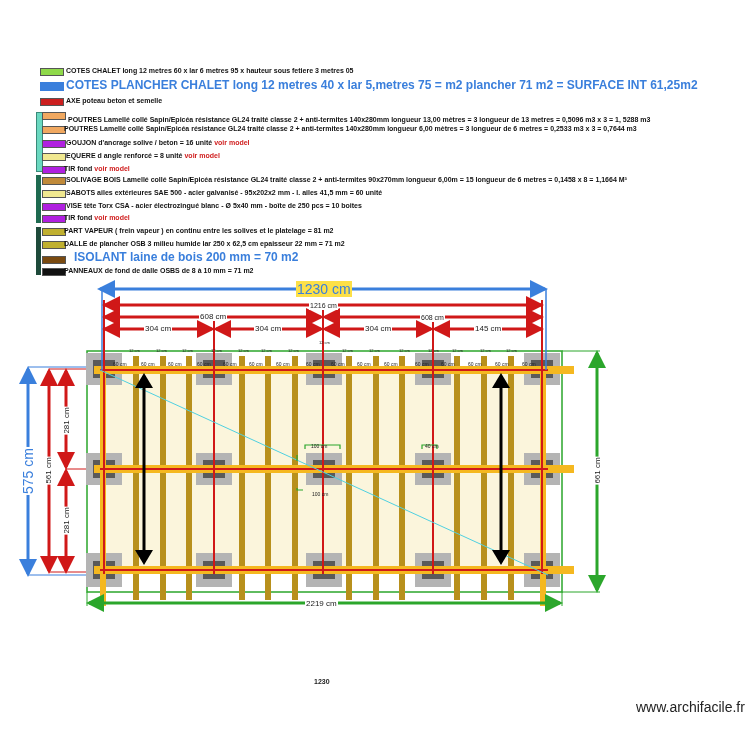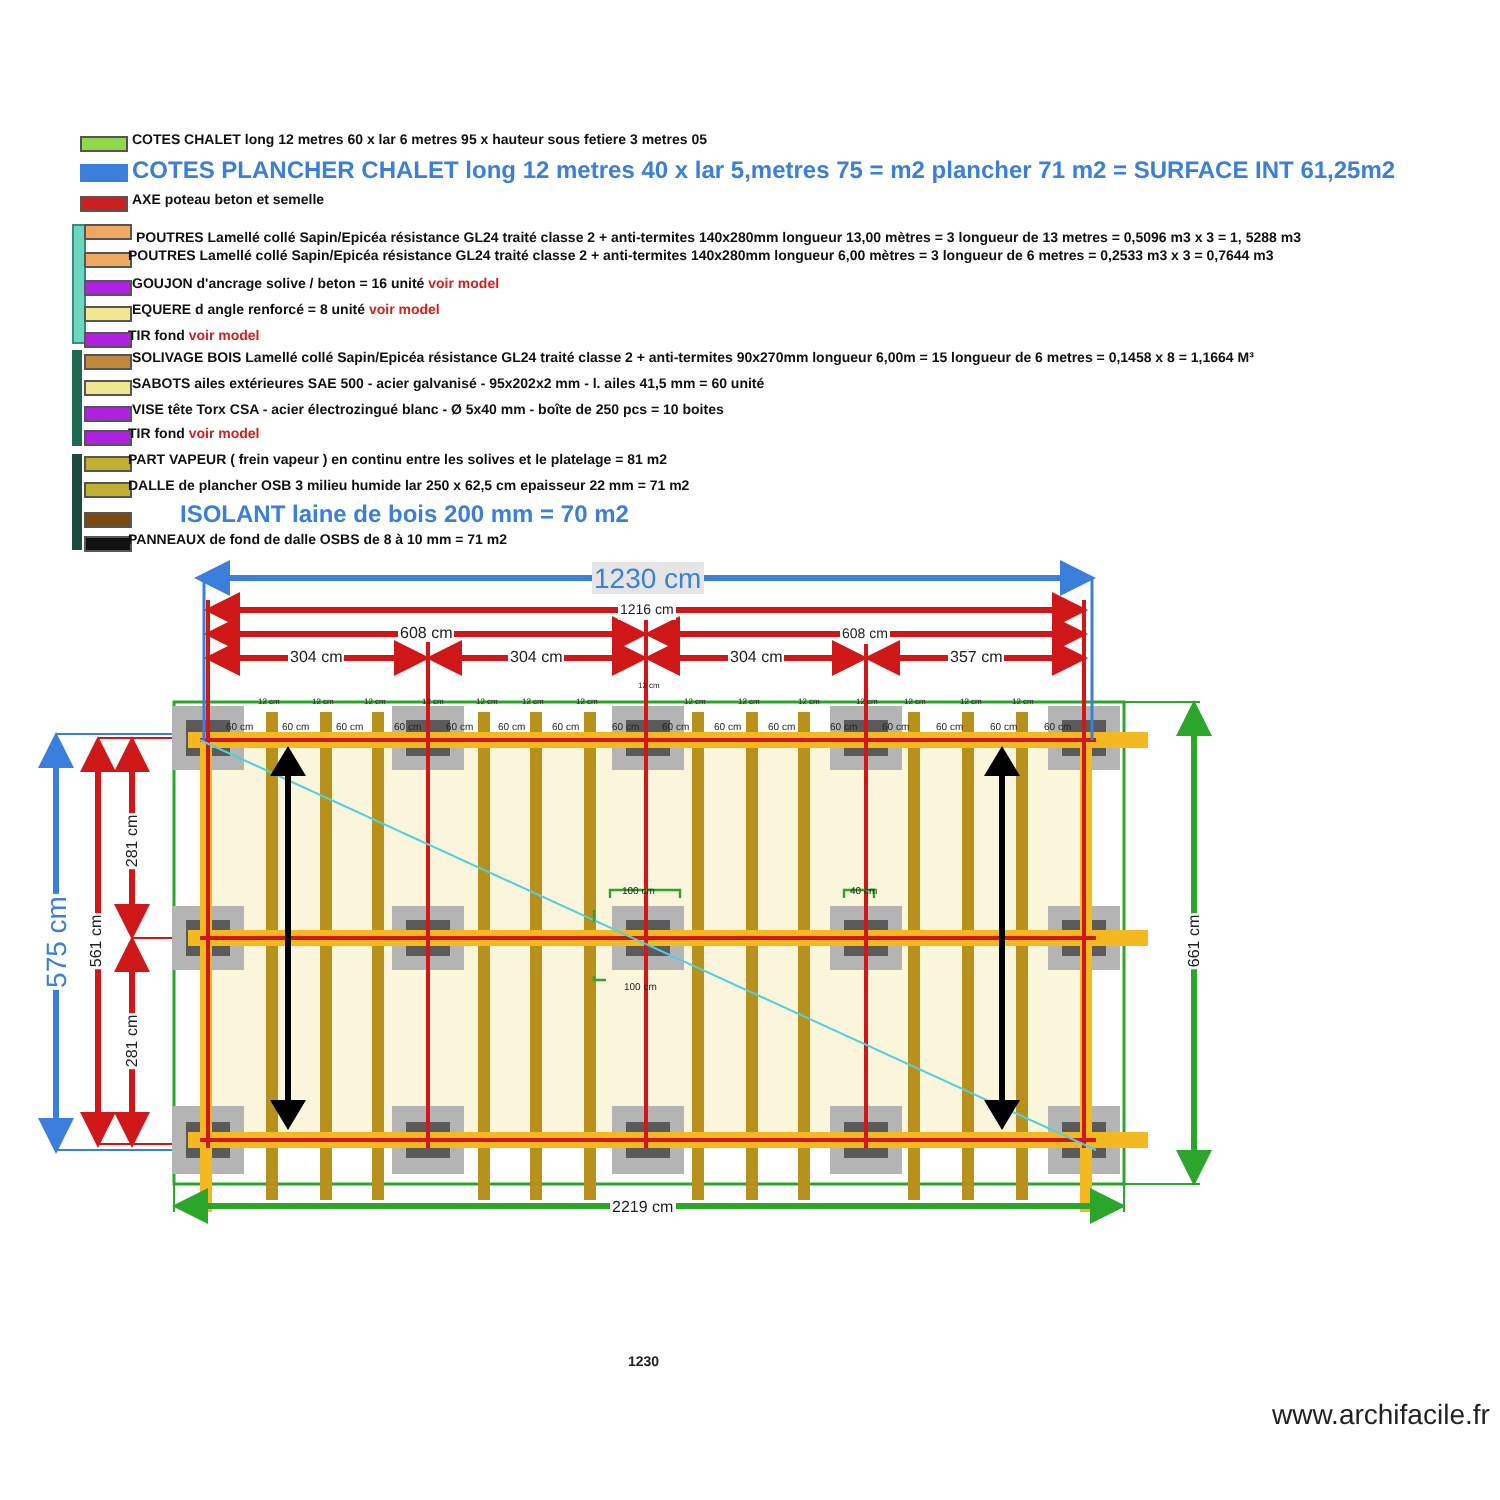--- a/index.html
+++ b/index.html
@@ -7,21 +7,21 @@
   .legend{position:absolute;left:0;top:0;width:750px;height:280px;}
   .lg-row{position:absolute;left:0;height:12px;white-space:nowrap;}
   .lg-swatch{position:absolute;top:2px;width:22px;height:6px;border:1px solid #555;}
   .lg-text{position:absolute;top:0;font-size:7px;color:#111;font-weight:bold;line-height:10px;}
   .lg-text .red{color:#d02020;}
   .lg-big{font-size:12px;color:#3a7fdc;line-height:14px;font-weight:bold;}
   .lg-mid{font-size:12px;color:#3a7fdc;line-height:14px;font-weight:bold;}
   .group-bar{position:absolute;width:5px;}
   .plan{position:absolute;left:0;top:0;width:750px;height:750px;}
   .dim-label{position:absolute;font-size:8px;color:#222;background:#fff;padding:0 1px;line-height:9px;white-space:nowrap;}
-  .dim-big{font-size:14px;color:#3a7fdc;background:#e5e5e5;line-height:16px;}
+  .dim-big{font-size:14px;color:#3a7fdc;background:#fde047;line-height:16px;}
   .vlabel{position:absolute;transform:rotate(-90deg);transform-origin:center;white-space:nowrap;background:#fff;}
   .footer-num{position:absolute;left:314px;top:678px;font-size:7px;color:#222;font-weight:bold;}
   .watermark{position:absolute;left:636px;top:699px;font-size:14px;color:#222;}
 </style>
 </head>
 <body>
 
 <div class="legend">
 
   <div class="group-bar" style="left:36px;top:112px;height:58px;background:#6ad8c0;border:1px solid #3a8a7a;"></div>
@@ -79,21 +79,21 @@
   <div class="lg-row" style="top:226px;">
     <span class="lg-swatch" style="left:42px;background:#c0b030;"></span>
     <span class="lg-text" style="left:64px;">PART VAPEUR (  frein vapeur  ) en continu entre les solives et le platelage  = 81 m2</span>
   </div>
   <div class="lg-row" style="top:239px;">
     <span class="lg-swatch" style="left:42px;background:#c0b030;"></span>
     <span class="lg-text" style="left:64px;">DALLE de plancher OSB 3 milieu humide    lar 250 x 62,5 cm epaisseur  22  mm  = 71 m2</span>
   </div>
   <div class="lg-row" style="top:250px;height:16px;">
     <span class="lg-swatch" style="left:42px;top:6px;background:#7a4a10;"></span>
-    <span class="lg-text lg-mid" style="left:72px;padding-left:18px;">ISOLANT  laine de bois   200 mm   = 70 m2</span>
+    <span class="lg-text lg-mid" style="left:56px;padding-left:18px;">ISOLANT  laine de bois   200 mm   = 70 m2</span>
   </div>
   <div class="lg-row" style="top:266px;">
     <span class="lg-swatch" style="left:42px;background:#111;"></span>
     <span class="lg-text" style="left:64px;">PANNEAUX  de fond de dalle  OSBS de 8 à 10 mm  = 71 m2</span>
   </div>
 </div>
 
 <svg class="plan" width="750" height="750" viewBox="0 0 750 750" xmlns="http://www.w3.org/2000/svg">
   <defs>
     <marker id="arRed" markerWidth="6" markerHeight="6" refX="5" refY="3" orient="auto">
@@ -238,21 +238,21 @@
   <line x1="562" y1="592" x2="562" y2="606" stroke="#2ba62b" stroke-width="1"></line>
 </svg>
 
 <span class="dim-label dim-big" style="left:296px;top:281px;">1230 cm</span>
 <span class="dim-label" style="left:309px;top:301px;font-size:7px;">1216 cm</span>
 <span class="dim-label" style="left:199px;top:312px;">608 cm</span>
 <span class="dim-label" style="left:420px;top:313px;font-size:7px;">608 cm</span>
 <span class="dim-label" style="left:144px;top:324px;">304 cm</span>
 <span class="dim-label" style="left:254px;top:324px;">304 cm</span>
 <span class="dim-label" style="left:364px;top:324px;">304 cm</span>
-<span class="dim-label" style="left:474px;top:324px;">357 cm</span>
+<span class="dim-label" style="left:474px;top:324px;">145 cm</span>
 
 <span class="dim-label dim-big vlabel" style="left:4px;top:463px;">575 cm</span>
 <span class="dim-label vlabel" style="left:34px;top:466px;">561 cm</span>
 <span class="dim-label vlabel" style="left:52px;top:416px;">281 cm</span>
 <span class="dim-label vlabel" style="left:52px;top:516px;">281 cm</span>
 <span class="dim-label vlabel" style="left:583px;top:466px;">661 cm</span>
 <span class="dim-label" style="left:305px;top:599px;">2219 cm</span>
 
 <span class="dim-label" style="left:112px;top:360px;font-size:5px;background:transparent;">60 cm</span>
 <span class="dim-label" style="left:140px;top:360px;font-size:5px;background:transparent;">60 cm</span>

